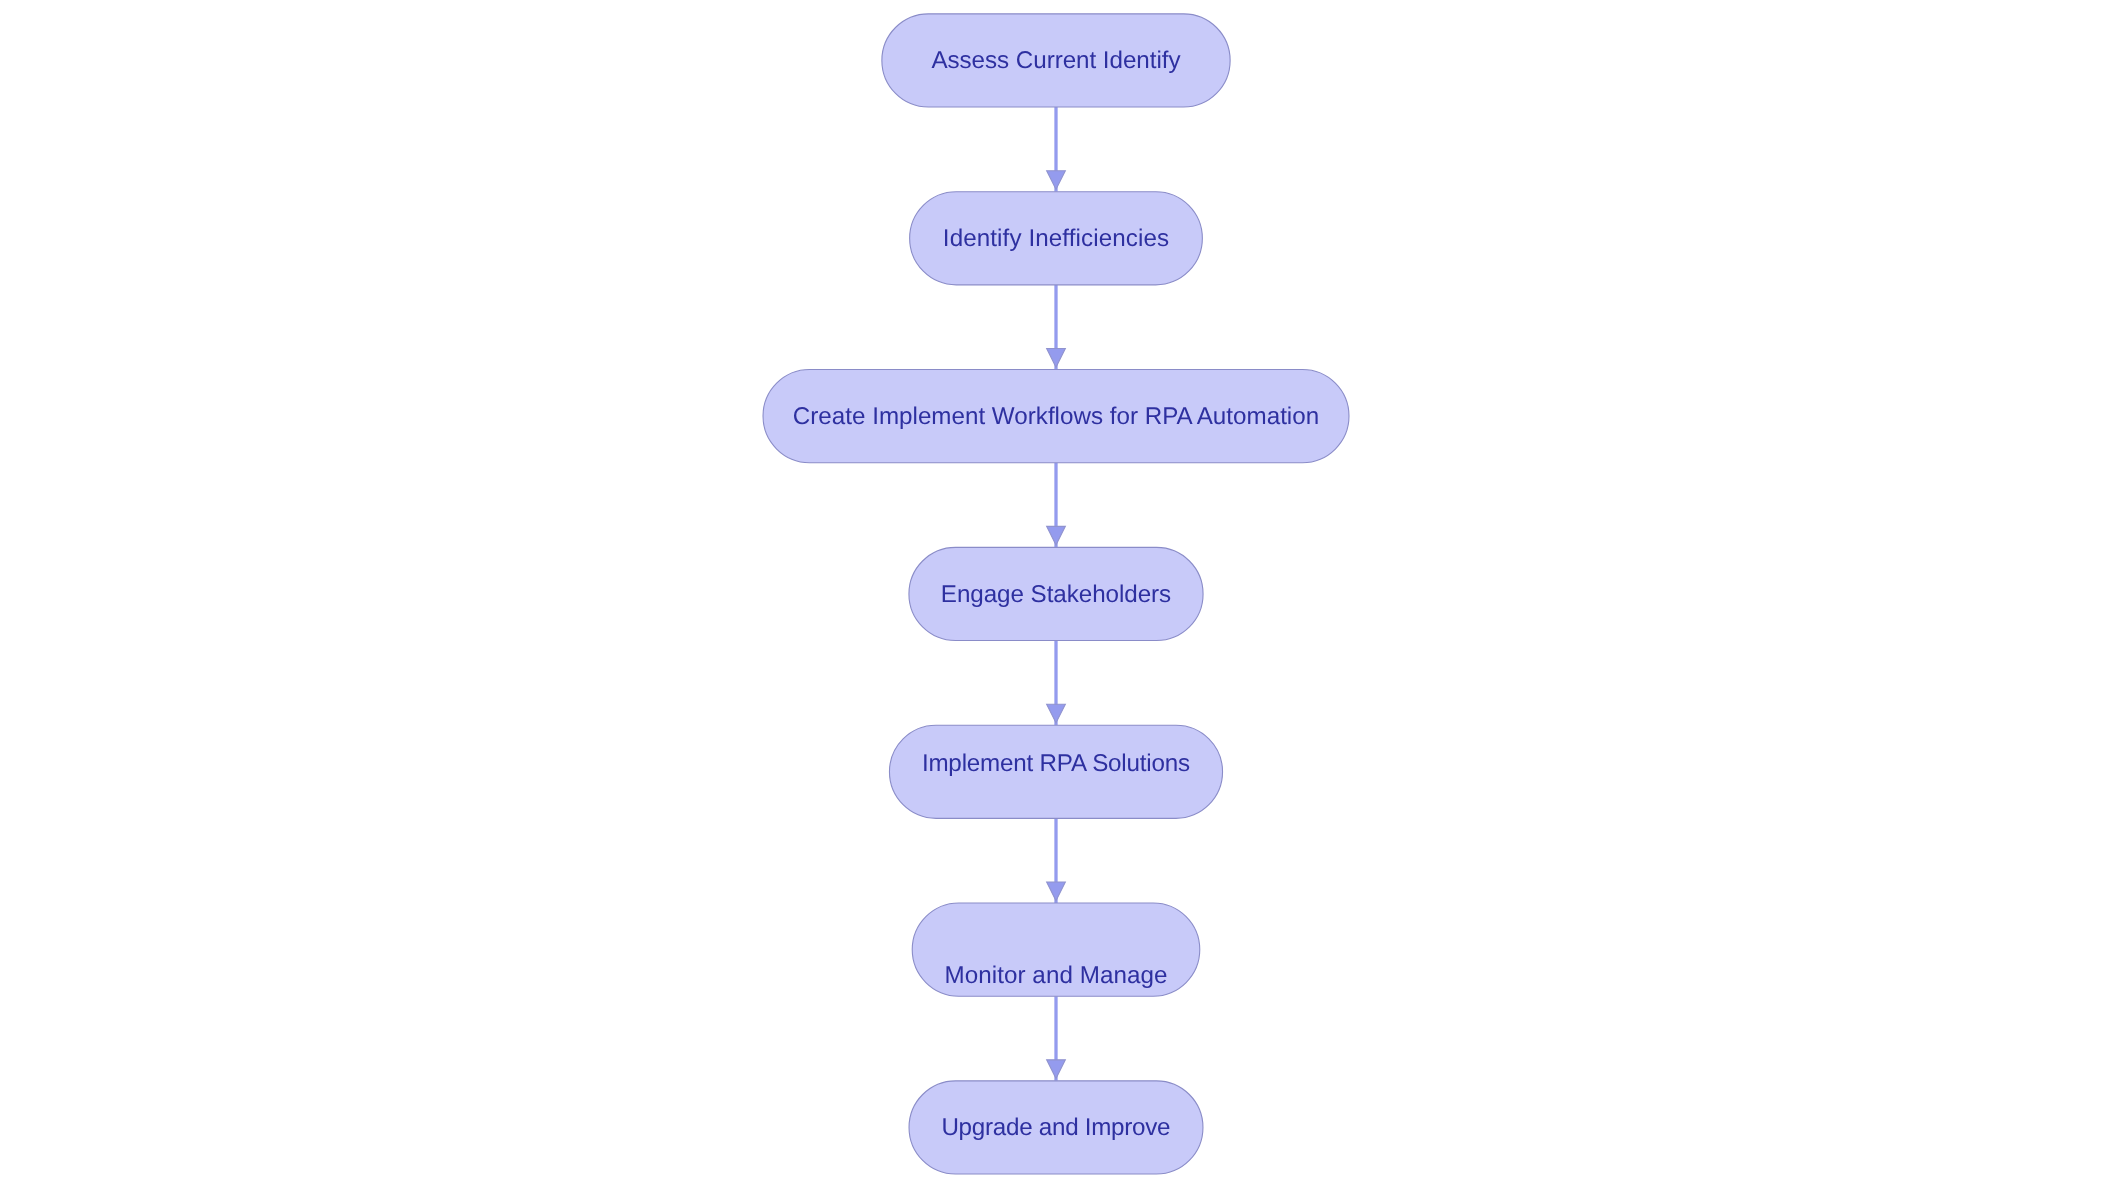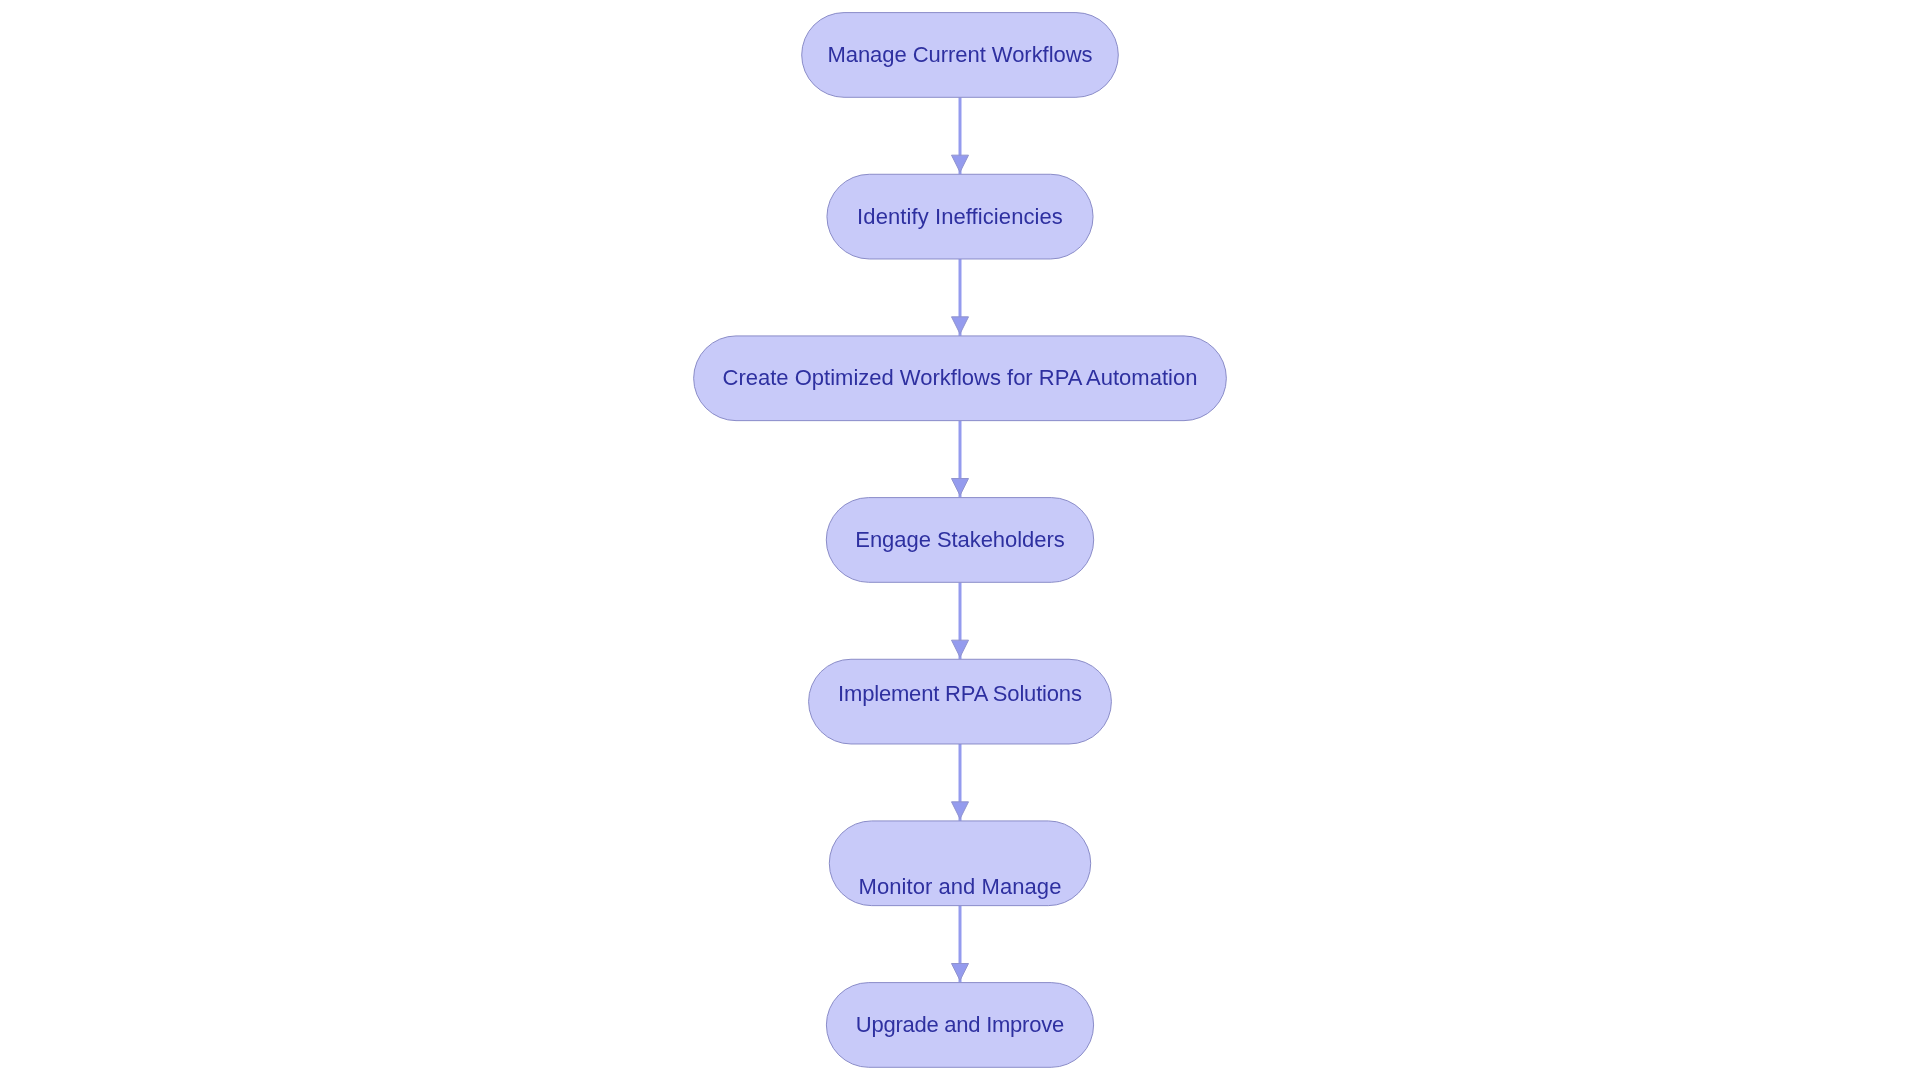--- a/index.html
+++ b/index.html
@@ -36,27 +36,27 @@
         <rect x="801.7" y="12.600000000000001" width="316.6" height="84.7" rx="42.35" ry="42.35" fill="#c8caf9" stroke="#8a8cc8" stroke-width="1"></rect>
         <rect x="826.95" y="174.27" width="266.1" height="84.7" rx="42.35" ry="42.35" fill="#c8caf9" stroke="#8a8cc8" stroke-width="1"></rect>
         <rect x="693.65" y="335.92999999999995" width="532.7" height="84.7" rx="42.35" ry="42.35" fill="#c8caf9" stroke="#8a8cc8" stroke-width="1"></rect>
         <rect x="826.3" y="497.6" width="267.4" height="84.7" rx="42.35" ry="42.35" fill="#c8caf9" stroke="#8a8cc8" stroke-width="1"></rect>
         <rect x="808.6" y="659.27" width="302.8" height="84.7" rx="42.35" ry="42.35" fill="#c8caf9" stroke="#8a8cc8" stroke-width="1"></rect>
         <rect x="829.3" y="820.93" width="261.4" height="84.7" rx="42.35" ry="42.35" fill="#c8caf9" stroke="#8a8cc8" stroke-width="1"></rect>
         <rect x="826.4" y="982.6" width="267.2" height="84.7" rx="42.35" ry="42.35" fill="#c8caf9" stroke="#8a8cc8" stroke-width="1"></rect>
       </g>
   </svg>
 <div class="node" style="left: 801.7px; top: 12.6px; width: 316.6px; height: 84.7px;">
-      <span class="node-label" style="color: rgb(46, 48, 160); font-size: 22px; letter-spacing: -0.043px; margin-right: 0.043px;">Manage Current Workflows</span>
+      <span class="node-label" style="color: rgb(46, 48, 160); font-size: 22px; letter-spacing: -0.043px; margin-right: 0.043px;">Assess Current Identify</span>
     </div>
     <div class="node" style="left: 826.95px; top: 174.27px; width: 266.1px; height: 84.7px;">
       <span class="node-label" style="color: rgb(46, 48, 160); font-size: 22px; letter-spacing: 0.087px; margin-right: -0.087px;">Identify Inefficiencies</span>
     </div>
     <div class="node" style="left: 693.65px; top: 335.93px; width: 532.7px; height: 84.7px;">
-      <span class="node-label" style="color: rgb(46, 48, 160); font-size: 22px;">Create Optimized Workflows for RPA Automation</span>
+      <span class="node-label" style="color: rgb(46, 48, 160); font-size: 22px;">Create Implement Workflows for RPA Automation</span>
     </div>
     <div class="node" style="left: 826.3px; top: 497.6px; width: 267.4px; height: 84.7px;">
       <span class="node-label" style="color: rgb(46, 48, 160); font-size: 22px; letter-spacing: -0.056px; margin-right: 0.056px; text-align: right;">Engage Stakeholders</span>
     </div>
     <div class="node" style="left: 808.6px; top: 659.27px; width: 302.8px; height: 69px;">
       <span class="node-label" style="color: rgb(46, 48, 160); font-size: 22px; letter-spacing: -0.182px; margin-right: 0.182px;">Implement RPA Solutions</span>
     </div>
     <div class="node" style="left: 829.3px; top: 820.93px; width: 261.4px; height: 84.7px; margin-top: 24px;">
       <span class="node-label" style="color: rgb(46, 48, 160); font-size: 22px; letter-spacing: 0.059px; margin-right: -0.059px;">Monitor and Manage</span>
     </div>

